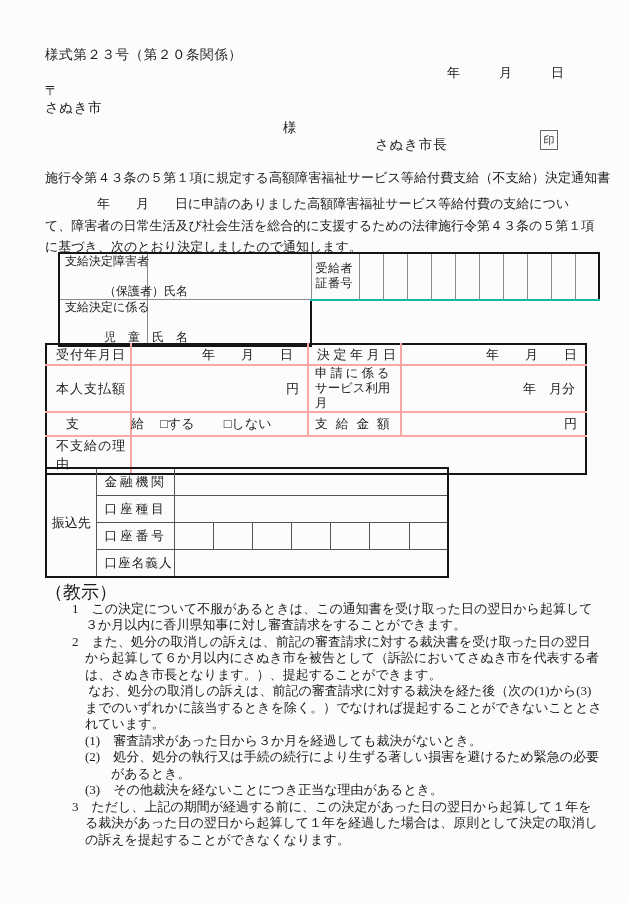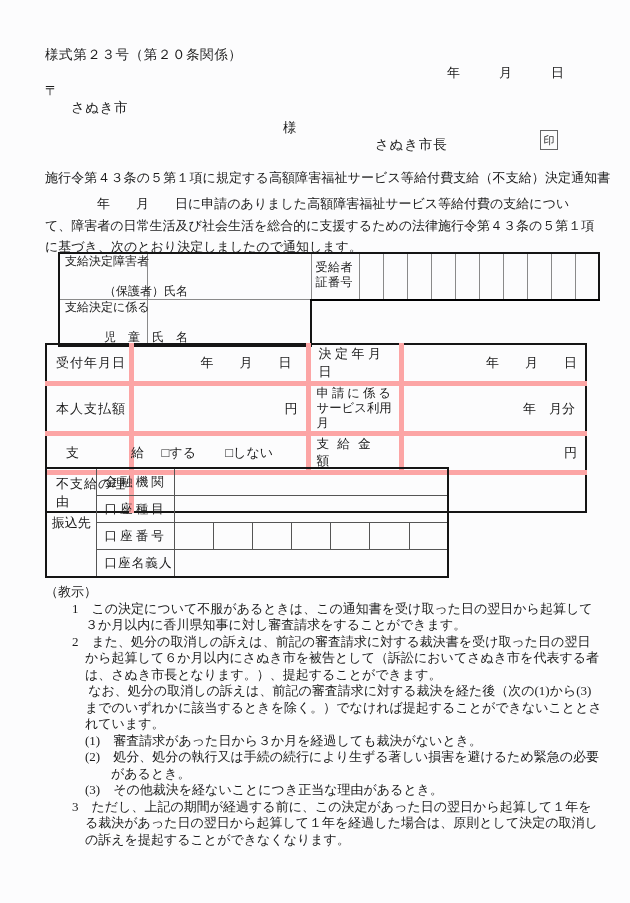--- a/index.html
+++ b/index.html
@@ -11,21 +11,21 @@
     -webkit-font-smoothing:antialiased;
   }
   .page { position:relative; width:630px; height:903px; overflow:hidden; background:#fcfcfd; }
   .abs { position:absolute; }
   .pre { white-space:pre; }
 
   
   .form-number { left:45px; top:46px; font-size:13.5px; letter-spacing:0.6px; }
   .date-line   { right:66px; top:64px; font-size:13px; }
   .postal      { left:45px; top:82px; font-size:13px; }
-  .city        { left:45px; top:99px; font-size:13.5px; letter-spacing:0.5px;margin-left:26px; }
+  .city        { left:45px; top:99px; font-size:13.5px; letter-spacing:0.5px; }
   .addressee   { left:283px; top:119px; font-size:13.5px; }
   .mayor       { left:375px; top:136px; font-size:13.5px; letter-spacing:0.8px; }
   .seal {
     left:540px; top:130px; width:16px; height:18px;
     border:1px solid #666; font-size:11px; line-height:18px; text-align:center;
     color:#333; background:#fdfdfd;
   }
   .doc-title { left:45px; top:169px; font-size:13px; letter-spacing:0.1px; }
 
   .intro { left:45px; top:193px; }
@@ -33,31 +33,31 @@
 
   
   table.tbl { position:absolute; border-collapse:collapse; table-layout:fixed; }
   table.tbl td { padding:0; vertical-align:middle; font-size:12.5px; }
 
   
   #t1 { left:45px; top:252px; width:540px;margin-left:13px; }
   #t1 td { border:1px solid #8a8a8a; height:33px; }
   #t1 tr.r1 td { border-top:2px solid #151515; }
   #t1 td.first { border-left:2px solid #151515; }
-  #t1 tr.r1 td.certlbl, #t1 tr.r1 td.num { border-bottom:2px solid #000000;font-family:Liberation Mono, monospace; }
+  #t1 tr.r1 td.certlbl, #t1 tr.r1 td.num { border-bottom:2px solid #14b8a6; }
   #t1 td.num-last { border-right:2px solid #151515; }
   #t1 tr.r2 td.lbl, #t1 tr.r2 td.val { border-bottom:2px solid #151515; }
   #t1 tr.r2 td.val { border-right:2px solid #151515; }
   #t1 td.ghost { border:none; background:transparent; }
   #t1 .lbl div { font-size:12px; line-height:15px; padding-left:5px; white-space:pre; }
   #t1 .certlbl div { font-size:12px; line-height:15px; padding-left:4px; letter-spacing:0.5px; }
 
   
   #t2 { left:45px; top:343px; width:540px; }
-  #t2 td { border:5px solid #fca5a5; }
+  #t2 td { border:2px solid #fca5a5; }
   #t2 tr.r1 td { border-top:2px solid #151515; height:19px; }
   #t2 td.first { border-left:2px solid #151515; }
   #t2 td.last { border-right:2px solid #151515; }
   #t2 tr.r4 td { border-bottom:2px solid #151515; }
   #t2 tr.r2 td { height:32px; }
   #t2 tr.r3 td { height:22px; }
   #t2 tr.r4 td { height:35px; vertical-align:top; }
   #t2 tr.r4 td.lbl { vertical-align:middle; }
   #t2 .lbl { padding-left:9px; font-size:13px; letter-spacing:1px; }
   #t2 .lbl-sp { padding-left:8px; font-size:13px; letter-spacing:3.5px; }
@@ -75,21 +75,21 @@
   #t3 td { border:1px solid #555; height:26px; }
   #t3 tr.r1 td { border-top:2px solid #151515; }
   #t3 td.last { border-right:2px solid #151515; }
   #t3 tr.r4 td, #t3 td.headcell { border-bottom:2px solid #151515; }
   #t3 .headcell { text-align:center; font-size:13px; border-left:2px solid #151515; }
   #t3 .lbl { padding-left:8px; font-size:12.6px; letter-spacing:3px; }
   #t3 .lbl-tight { letter-spacing:1px; }
 
   
   .kyoji { left:45px; top:584px; }
-  .kyoji-head { font-size:13px; line-height:16.5px; }
+  .kyoji-head { font-size:18px; line-height:16.5px; }
   .kyoji-lines { margin-left:27px; }
   .kyoji-lines div { font-size:13px; line-height:16.5px; white-space:pre; }
 </style>
 </head>
 <body>
 
 <div class="page">
 
   <div class="abs form-number">様式第２３号（第２０条関係）</div>
   <div class="abs date-line pre">年　　　月　　　日</div>

